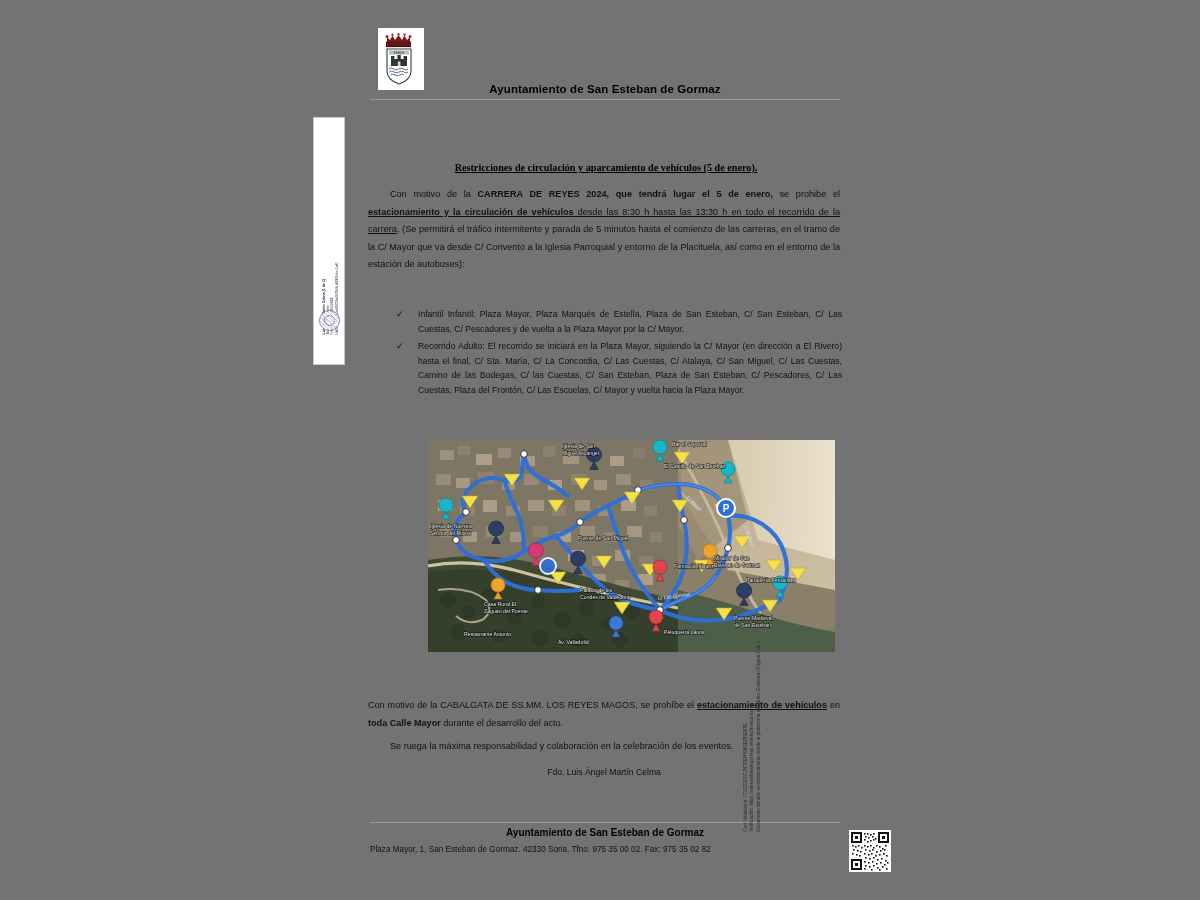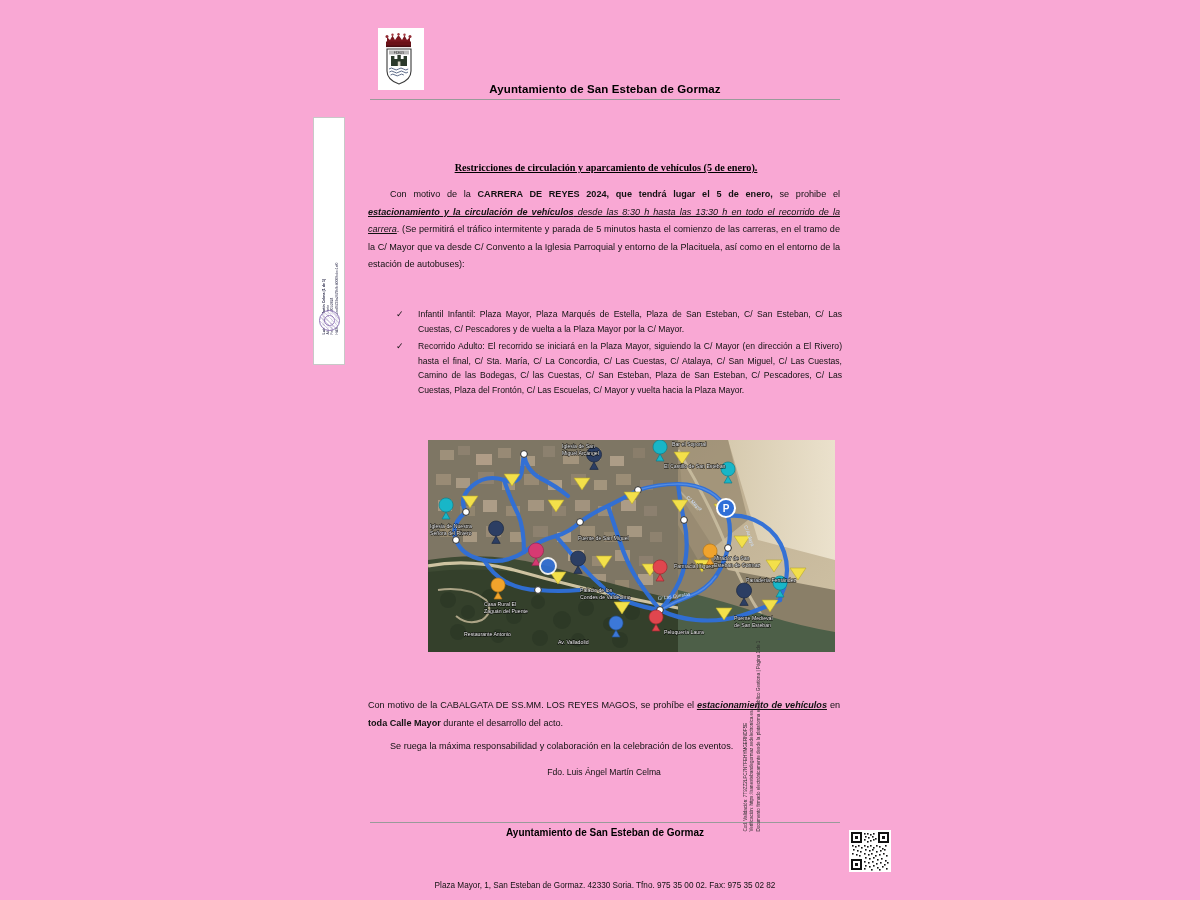--- a/index.html
+++ b/index.html
@@ -6,21 +6,21 @@
   html, body {
     margin: 0; padding: 0;
     width: 1200px; height: 900px;
     background: #ffffff;
     font-family: "Liberation Sans", sans-serif;
     overflow: hidden;
   }
   #page {
     position: relative;
     width: 1200px; height: 900px;
-    background: #f9a8d4;
+    background: #737373;
   }
 
   
   .coat {
     position: absolute; left: 378px; top: 28px;
     width: 46px; height: 62px;
   }
   .header-title {
     position: absolute; left: 370px; top: 83px; width: 470px;
     text-align: center;
@@ -56,21 +56,21 @@
     line-height: 17.6px;
     color: #111;
     text-align: justify;
     text-justify: inter-word;
   }
   .p1 { left: 368px; top: 186px; width: 472px; text-indent: 22px; }
   .p-cabalgata { left: 368px; top: 697px; width: 472px; text-indent: 0; }
   .p-ruega { left: 368px; top: 738px; width: 472px; text-indent: 22px; }
 
   .bodytext b { font-weight: bold; }
-  .u { text-decoration: underline; font-style: italic; }
+  .u { text-decoration: underline; }
 
   
   .bullets {
     position: absolute; left: 396px; top: 307px; width: 446px;
     font-size: 8.6px; line-height: 14.6px; color: #111;
   }
   .bullet-row {
     display: flex; align-items: flex-start;
     margin-bottom: 3px;
   }
@@ -98,21 +98,21 @@
     text-align: center; font-size: 8.6px; line-height: 12.6px; color: #111;
   }
 
   
   .footer-org {
     position: absolute; left: 370px; top: 827px; width: 470px;
     text-align: center; font-size: 10px; font-weight: bold; color: #000;
   }
   .footer-addr {
     position: absolute; left: 370px; top: 845px; width: 470px;
-    text-align: center; font-size: 8.2px; color: #111; margin-top: 36px;
+    text-align: left; font-size: 8.2px; color: #111;
   }
 
   
   .left-stamp-box {
     position: absolute; left: 313px; top: 117px;
     width: 32px; height: 248px;
     border: 1px solid #c8c8c8;
     background: #fff;
   }
   .left-stamp-text {

